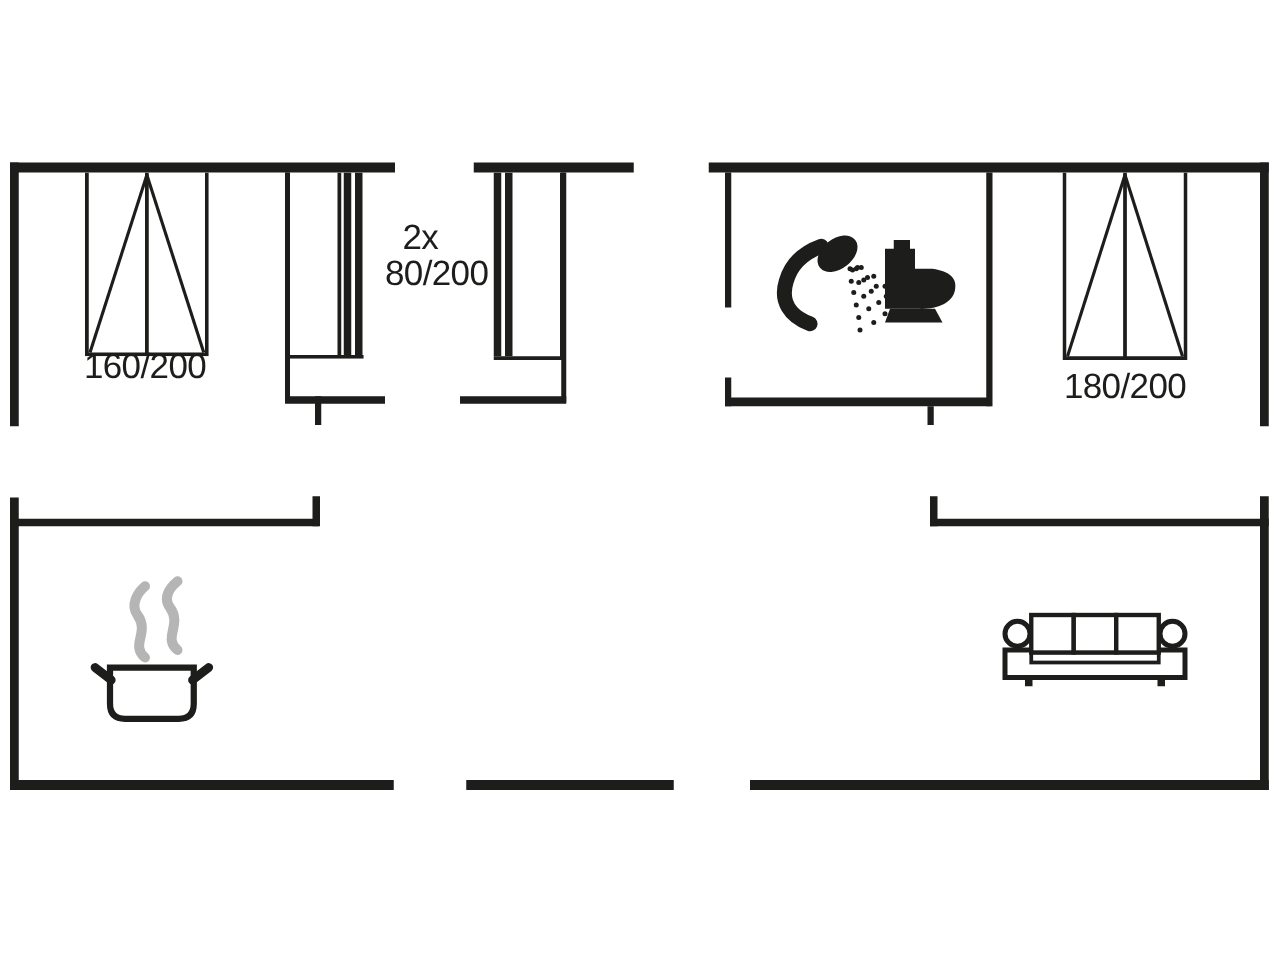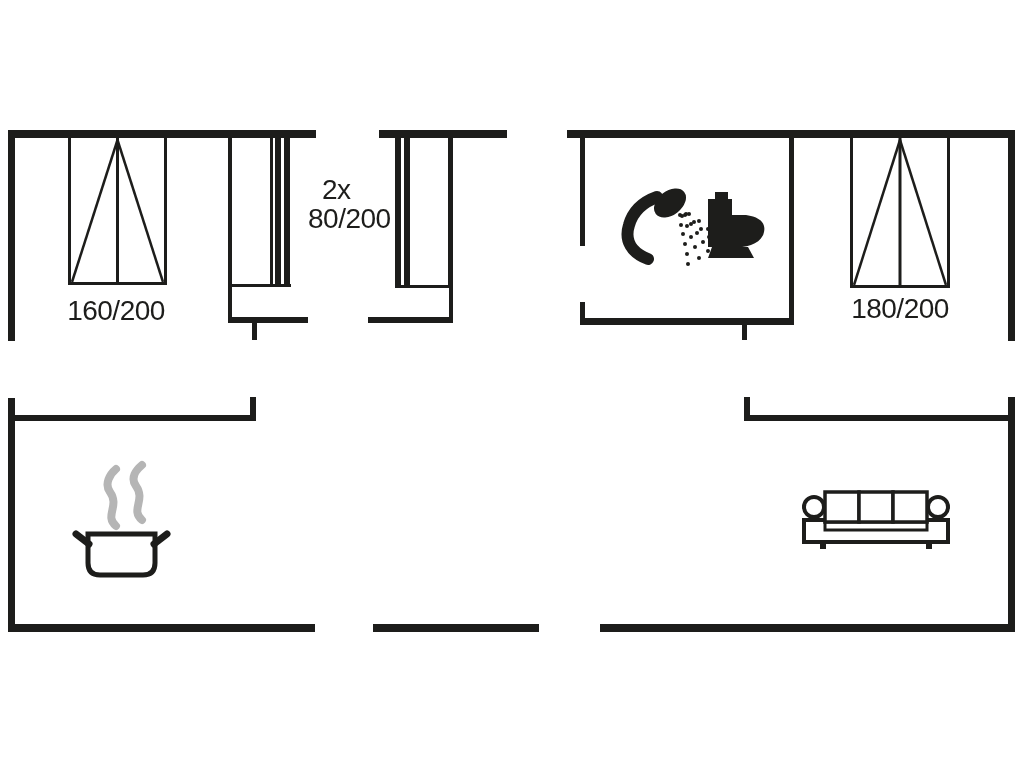--- a/index.html
+++ b/index.html
@@ -145,21 +145,21 @@
       <rect x="3" y="32" width="144" height="22" stroke-width="4"></rect>
       <rect x="19" y="54" width="6" height="7" fill="#1d1d1b" stroke="none"></rect>
       <rect x="125" y="54" width="6" height="7" fill="#1d1d1b" stroke="none"></rect>
       <rect x="24" y="34" width="102" height="8" stroke-width="3"></rect>
       <rect x="24" y="4" width="34" height="30" stroke-width="3.5"></rect>
       <rect x="58" y="4" width="34" height="30" stroke-width="3.5"></rect>
       <rect x="92" y="4" width="34" height="30" stroke-width="3.5"></rect>
     </g>
   </svg>
 
-  <div class="lbl center" style="left:60px;top:296px;width:112px;">160/200</div>
+  <div class="lbl center" style="left:60px;top:278px;width:112px;">160/200</div>
 
   <div class="lbl" style="left:302px;top:175px;margin-left:20px;">2x</div>
 
   <div class="lbl" style="left:308px;top:204px;">80/200</div>
 
   <div class="lbl center" style="left:844px;top:294px;width:112px;">180/200</div>
 
 </div>
 
 </body></html>

